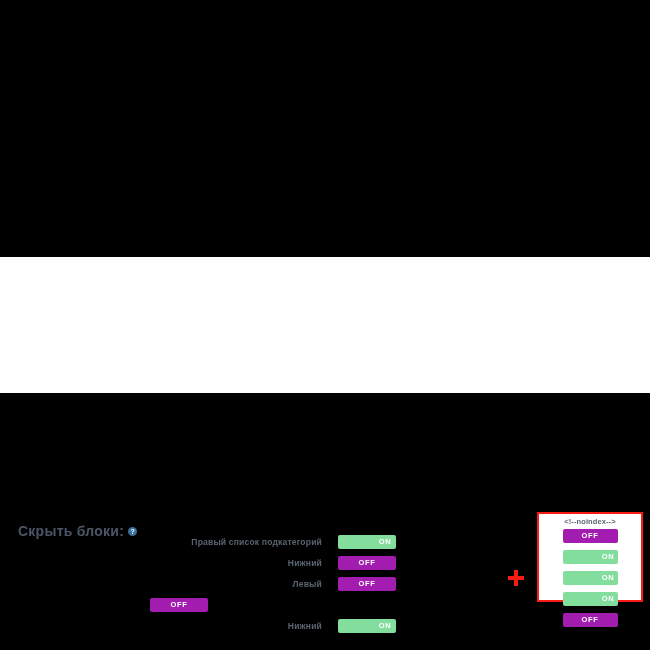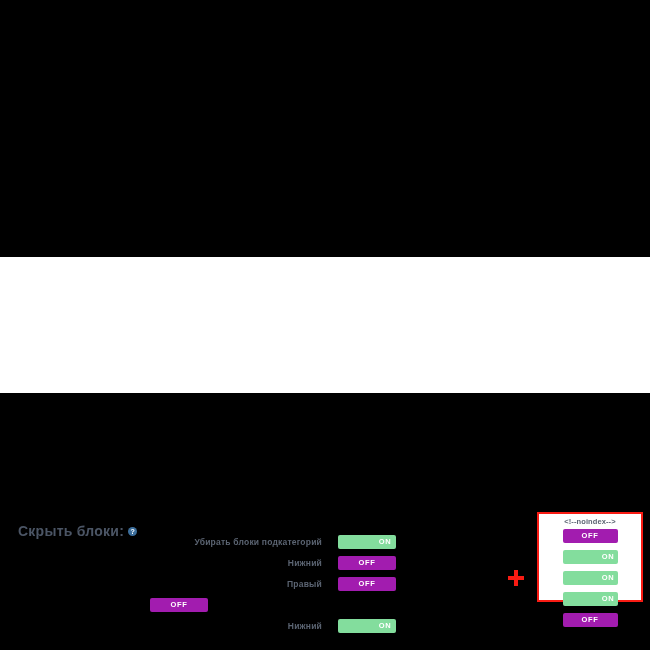--- a/index.html
+++ b/index.html
@@ -175,31 +175,31 @@
   <div class="panel">
 
     <div class="section-label">
       <span class="section-label-text">Скрыть блоки:</span>
       <span class="help-icon"></span>
     </div>
 
     <div class="rows">
 
       <div class="row">
-        <div class="row-label">Убирать блоки подкатегорий</div>
+        <div class="row-label">Правый список подкатегорий</div>
         <div class="toggle on">ON</div>
       </div>
 
       <div class="row">
         <div class="row-label">Нижний</div>
         <div class="toggle off">OFF</div>
       </div>
 
       <div class="row">
-        <div class="row-label">Правый</div>
+        <div class="row-label">Левый</div>
         <div class="toggle off">OFF</div>
       </div>
 
       <div class="row">
         <div class="toggle off">OFF</div>
       </div>
 
       <div class="row">
         <div class="row-label">Нижний</div>
         <div class="toggle on">ON</div>

